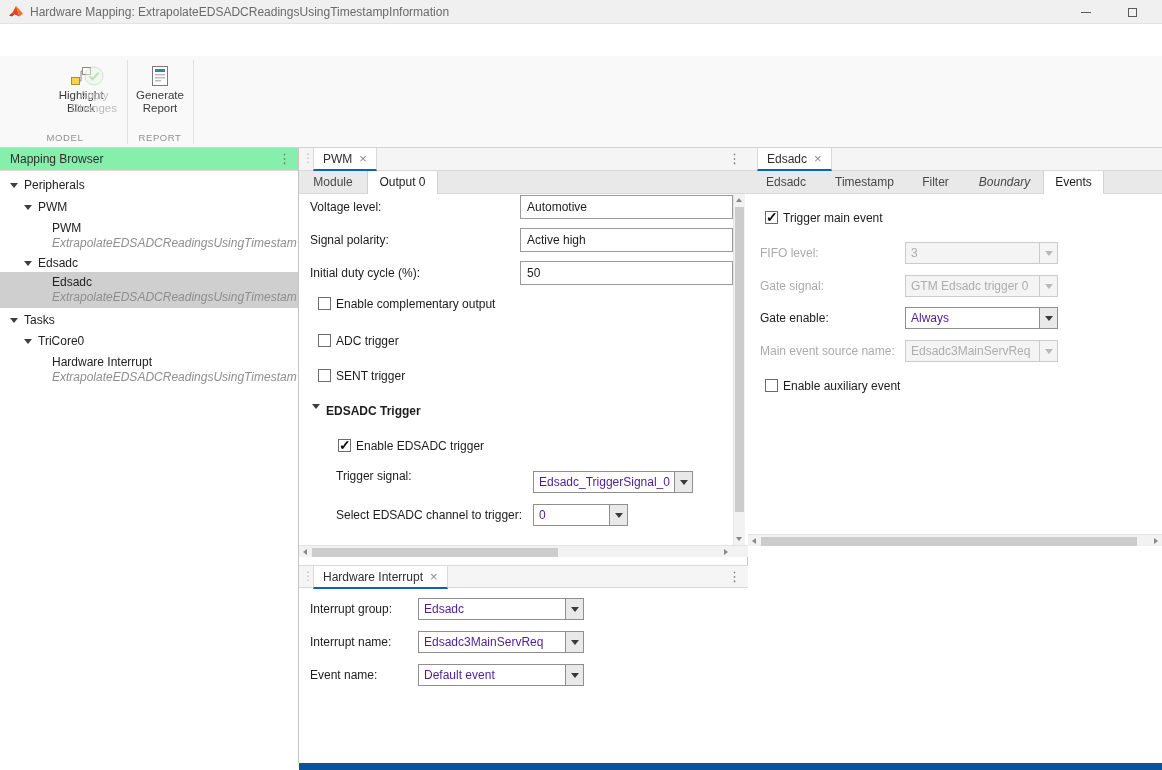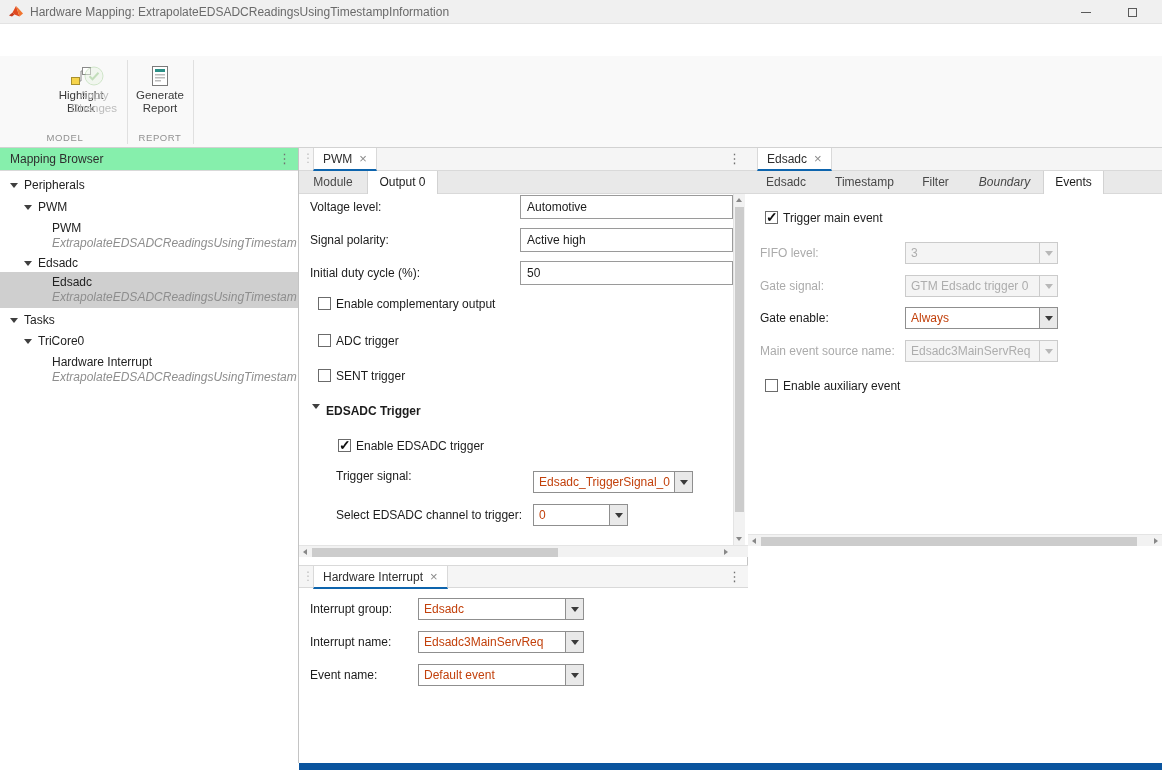--- a/index.html
+++ b/index.html
@@ -48,21 +48,21 @@
   .tree-row.selected{background:#cfcfcf;}
   .tri-exp{width:0;height:0;border-left:4px solid transparent;border-right:4px solid transparent;border-top:5px solid #3f3f3f;display:inline-block;}
   .t-label{position:absolute;top:3px;font-size:12px;color:#222;white-space:nowrap;}
   .t-sub{position:absolute;top:18px;font-size:12px;font-style:italic;color:#8e8e8e;white-space:nowrap;overflow:hidden;right:0;}
 
   
   .flabel{position:absolute;height:22px;line-height:22px;font-size:12px;color:#1c1c1c;white-space:nowrap;}
   .flabel.dis{color:#ababab;text-align:center;}
   .ebox{position:absolute;height:24px;border:1px solid #9a9a9a;background:#fff;line-height:22px;padding:0 6px;font-size:12px;overflow:hidden;white-space:nowrap;}
   .dd{position:absolute;height:22px;border:1px solid #8f8f8f;background:#fff;display:flex;}
-  .dd .val{flex:1;line-height:20px;padding:0 5px;font-size:12px;overflow:hidden;white-space:nowrap;color:#c2410c;}
+  .dd .val{flex:1;line-height:20px;padding:0 5px;font-size:12px;overflow:hidden;white-space:nowrap;color:#4c1d95;}
   .dd .btn{width:18px;border-left:1px solid #8f8f8f;background:#e9e9e9;display:flex;align-items:center;justify-content:center;}
   .tri-dd{width:0;height:0;border-left:4px solid transparent;border-right:4px solid transparent;border-top:5px solid #3a3a3a;}
   .dd.dis{border-color:#cbcbcb;background:#f4f4f4;}
   .dd.dis .val{color:#adadad;}
   .dd.dis .btn{border-left-color:#cbcbcb;background:#f4f4f4;}
   .dd.dis .btn .tri-dd{border-top-color:#b8b8b8;}
   .cb{position:absolute;width:13px;height:13px;border:1px solid #6b6b6b;background:#fff;}
   .cb.checked::after{content:"\2713";position:absolute;left:0;top:-3px;font-size:14px;font-weight:bold;color:#101010;}
   .cb-label{position:absolute;font-size:12px;color:#1c1c1c;white-space:nowrap;line-height:13px;}
   .sec-header{position:absolute;display:flex;align-items:flex-start;gap:6px;}

